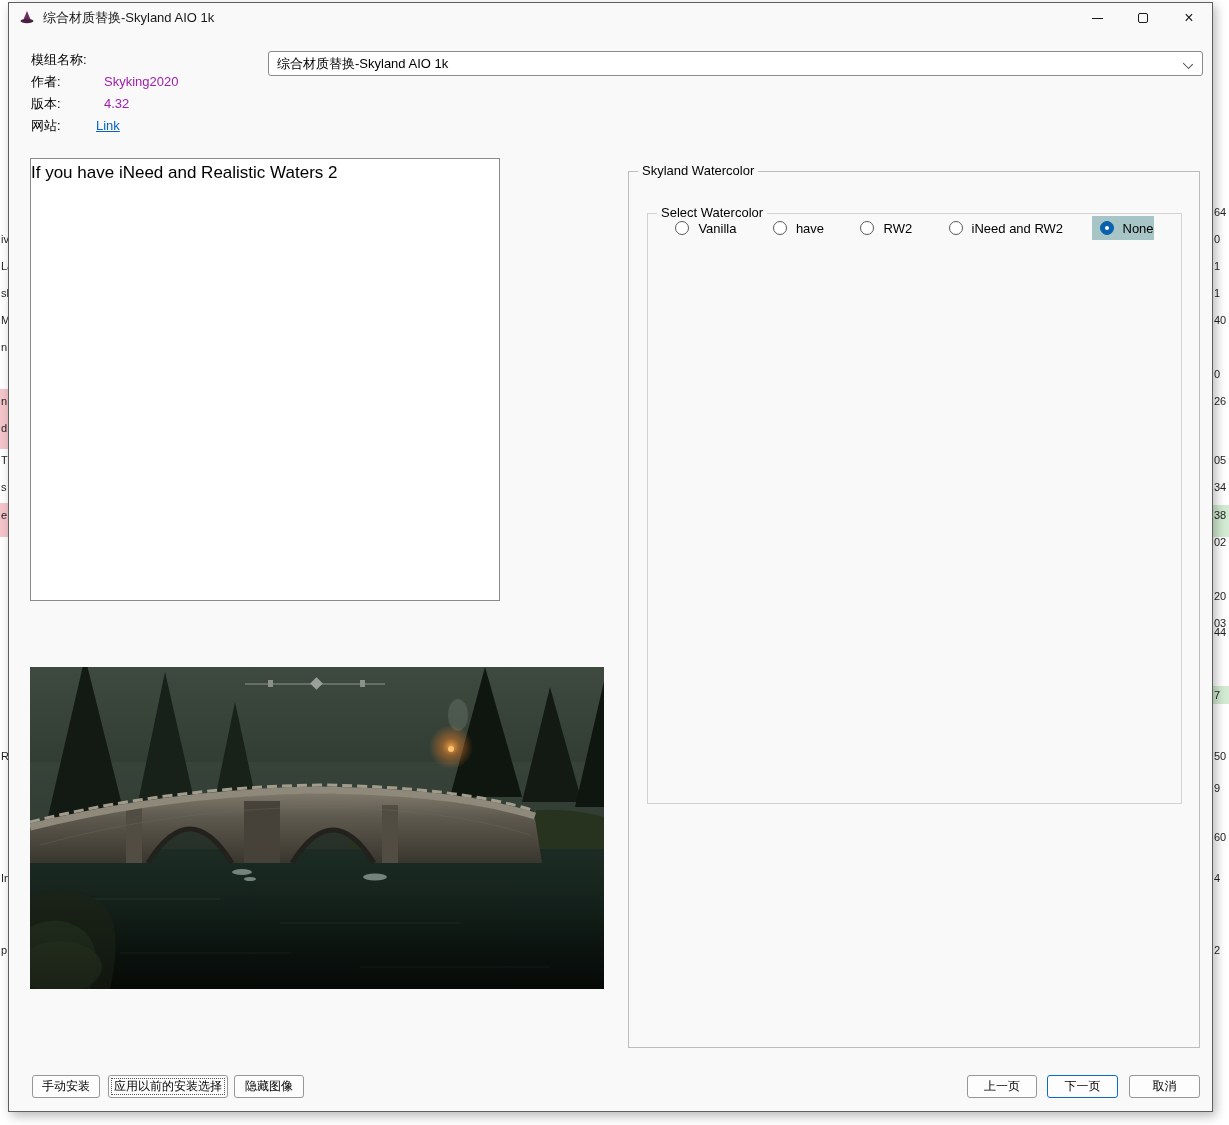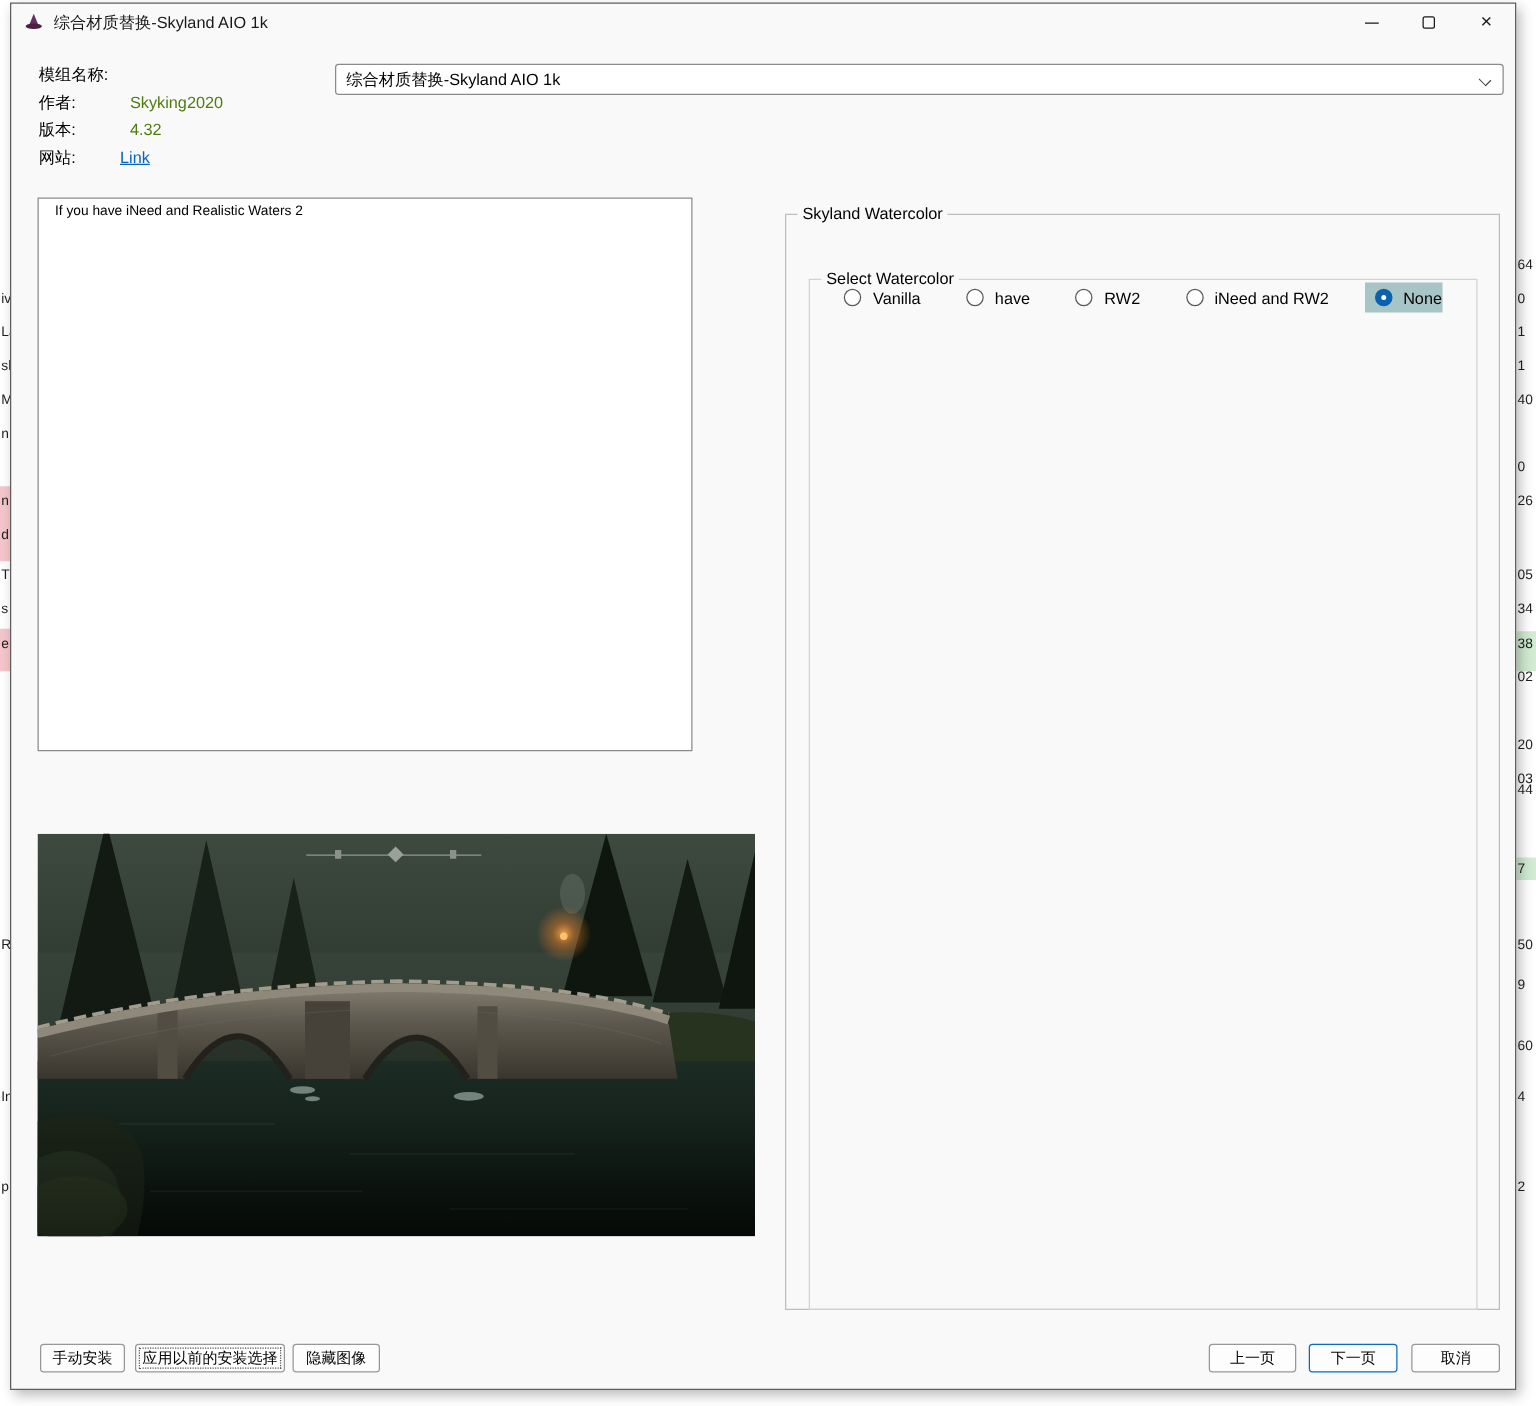--- a/index.html
+++ b/index.html
@@ -25,40 +25,40 @@
   .app-icon { position:absolute; left:10px; top:7px; width:16px; height:16px; }
   .title-text { position:absolute; left:34px; top:0; height:30px; line-height:30px;
                 font-size:13px; color:#191919; }
   .win-btn { position:absolute; top:0; width:46px; height:30px; display:flex;
              align-items:center; justify-content:center; color:#191919; cursor:default; }
   .win-btn.min { right:92px; } .win-btn.max { right:46px; } .win-btn.close { right:0; font-size:16px; }
   .glyph-min { width:11px; height:1px; background:#191919; }
   .glyph-max { width:10px; height:10px; border:1px solid #191919; border-radius:2px; }
 
   .form-label { position:absolute; left:22px; font-size:13px; color:#000; height:16px; line-height:16px; }
-  .form-value { position:absolute; left:95px; font-size:13px; color:#4d7c0f; height:16px; line-height:16px; }
+  .form-value { position:absolute; left:95px; font-size:13px; color:#a21caf; height:16px; line-height:16px; }
   .link { color:#0563c1; text-decoration:underline; cursor:pointer; }
 
   .combo { position:absolute; left:259px; top:48px; width:935px; height:25px;
            background:#fff; border:1px solid #8a8a8a; border-radius:3px;
            font-size:13px; line-height:23px; padding:0 26px 0 8px; color:#000; }
   .combo-chevron { position:absolute; right:10px; top:8px; width:8px; height:8px; }
   .combo-chevron::before { content:""; position:absolute; left:0; top:0; width:7px; height:7px;
            border-right:1.5px solid #444; border-bottom:1.5px solid #444; transform:rotate(45deg) scale(1,.8); }
 
-  .descbox { position:absolute; left:21px; top:155px; width:524px; height:443px;
-             background:#fff; border:1px solid #8a8a8a; font-size:11px; color:#000;
-             padding:4px 13px; overflow:hidden; }
+  .descbox { position:absolute; left:21px; top:155px; width:470px; height:443px;
+             background:#fff; border:1px solid #8a8a8a; font-size:17px; color:#000;
+             padding:4px 0; overflow:hidden; }
 
   .preview { position:absolute; left:21px; top:664px; width:574px; height:322px; cursor:pointer; }
   .preview svg { display:block; width:100%; height:100%; }
 
   .groupbox { position:absolute; border:1px solid #bdbdbd; }
   .group-outer { left:619px; top:168px; width:572px; height:877px; }
-  .group-inner { left:18px; top:51px; width:535px; height:825px; border-color:#d2d2d2;padding-left:20px; }
+  .group-inner { left:18px; top:41px; width:535px; height:591px; border-color:#d2d2d2;padding-left:20px; }
   .group-title { position:absolute; left:9px; top:-9px; background:#f9f9f9; padding:0 4px;
                  font-size:13px; color:#000; white-space:nowrap; }
 
   .rows { position:absolute; left:0; right:0; top:2px; bottom:2px; display:flex;
           flex-direction:row; justify-content:space-evenly; }
   .opt-row { height:24px; margin:0 9px 0 1px; display:flex; align-items:center;
              gap:9px; padding-left:8px; cursor:pointer; }
   .radio { width:14px; height:14px; border-radius:50%; border:1px solid #595959;
            background:#fff; flex:none; position:relative; }
   .opt-row.selected .radio { border-color:#0a61ad; background:#0a61ad; }

